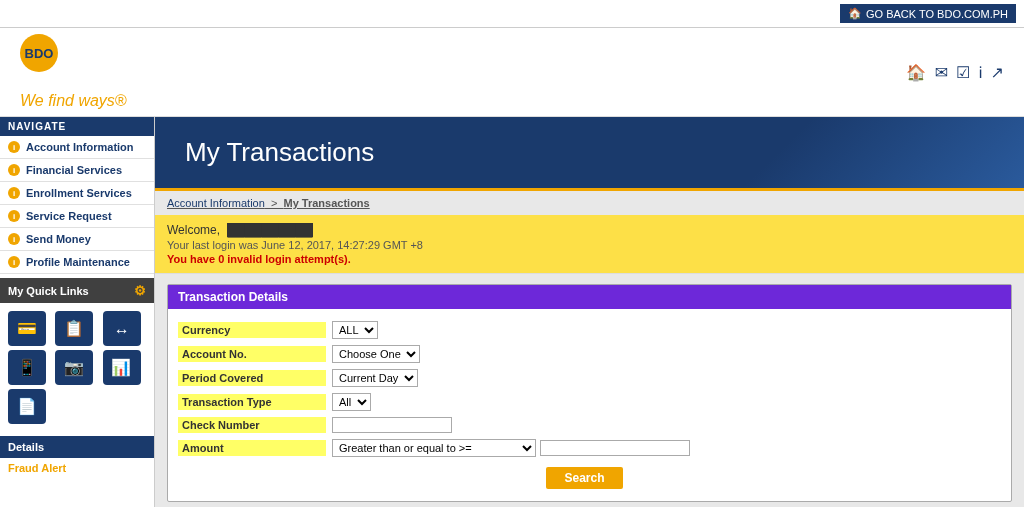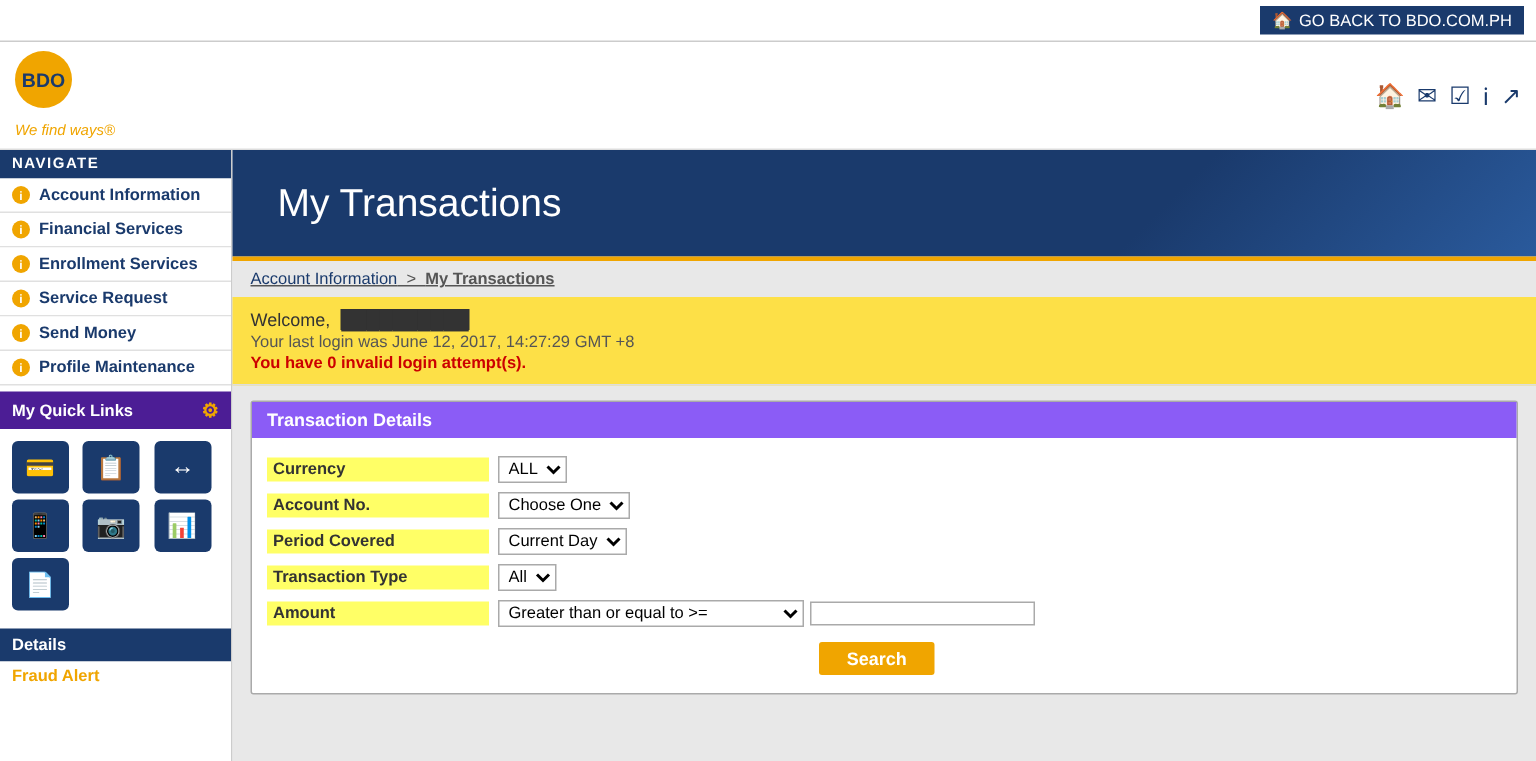--- a/index.html
+++ b/index.html
@@ -70,24 +70,24 @@
       border-radius: 50%;
       background: #f0a500;
       display: flex;
       align-items: center;
       justify-content: center;
       font-size: 22px;
       font-weight: bold;
       color: #1a3a6c;
     }
     .logo-tagline {
-      font-size: 10px;
+      font-size: 16px;
       color: #f0a500;
       font-style: italic;
-      margin-top: 10px;
+      margin-top: 20px;
     }
 
     .nav-header {
       background: #1a3a6c;
       color: #fff;
       font-size: 10px;
       font-weight: bold;
       padding: 4px 8px;
       letter-spacing: 1px;
     }
@@ -114,21 +114,21 @@
       font-weight: bold;
       flex-shrink: 0;
     }
     .nav-label {
       color: #1a3a6c;
       font-size: 11px;
       font-weight: bold;
     }
 
     .quick-links-header {
-      background: #4c1d95;
+      background: #404040;
       color: #fff;
       font-size: 11px;
       font-weight: bold;
       padding: 5px 8px;
       display: flex;
       align-items: center;
       justify-content: space-between;
       margin-top: 4px;
     }
     .gear-icon {
@@ -215,21 +215,21 @@
     .invalid-attempts { font-size: 11px; color: #cc0000; font-weight: bold; margin-top: 2px; }
 
     
     .transaction-section {
       margin: 10px 12px;
       border: 1px solid #aaa;
       border-radius: 2px;
       background: #fff;
     }
     .transaction-header {
-      background: #8b5cf6;
+      background: #6d28d9;
       color: #fff;
       font-size: 12px;
       font-weight: bold;
       padding: 5px 10px;
     }
     .transaction-body {
       padding: 12px 10px;
     }
     .form-row {
       display: flex;
@@ -279,21 +279,21 @@
       cursor: pointer;
       border-radius: 2px;
     }
 
     
     .combined-header {
       background: #fff;
       display: flex;
       align-items: center;
       justify-content: space-between;
-      padding: 6px 10px;
+      padding: 6px 20px;
       border-bottom: 1px solid #ddd;
     }
   </style>
 </head>
 <body>
 
 <div class="top-bar">
   <button class="top-bar-btn">
     <span>🏠</span>
     <span>GO BACK TO BDO.COM.PH</span>
@@ -435,20 +435,26 @@
 
         <div class="form-row">
           <div class="form-label">Transaction Type</div>
           <div class="form-control">
             <select class="form-select">
               <option>All</option>
             </select>
           </div>
         </div>
 
+        <div class="form-row">
+          <div class="form-label">Check Number</div>
+          <div class="form-control">
+            <input class="form-input" type="text" placeholder="" style="">
+          </div>
+        </div>
 
         <div class="form-row">
           <div class="form-label">Amount</div>
           <div class="form-control" style="display:flex;gap:4px;align-items:center;">
             <select class="form-select" style="width:204px;">
               <option>Greater than or equal to &gt;=</option>
             </select>
             <input class="form-input" type="text" placeholder="" style="width: 150px;">
           </div>
         </div>

